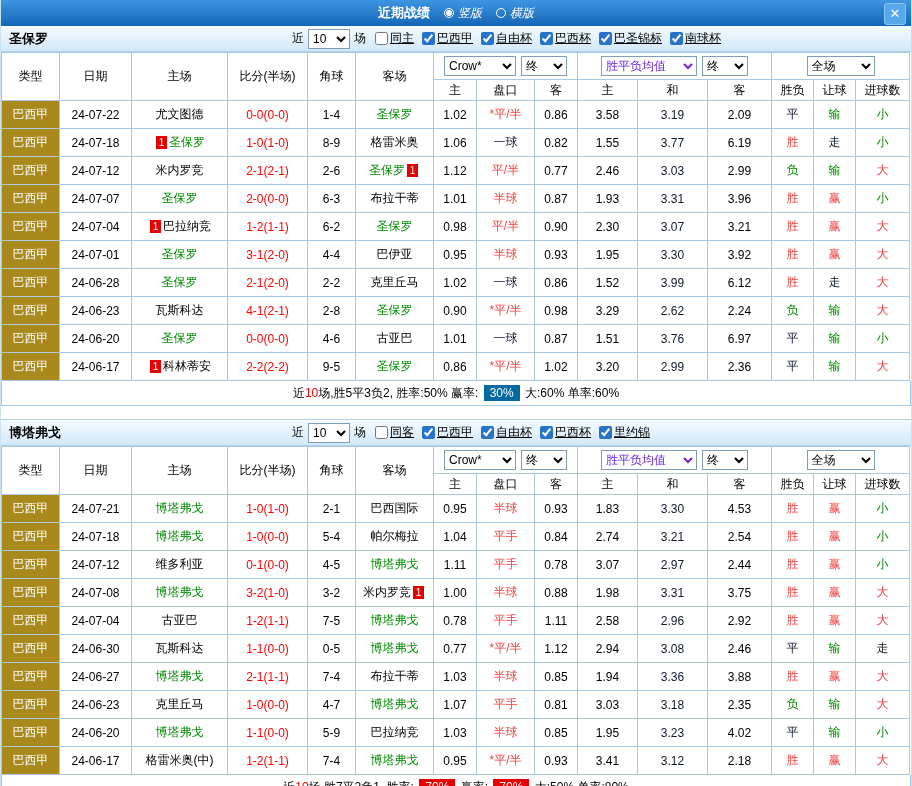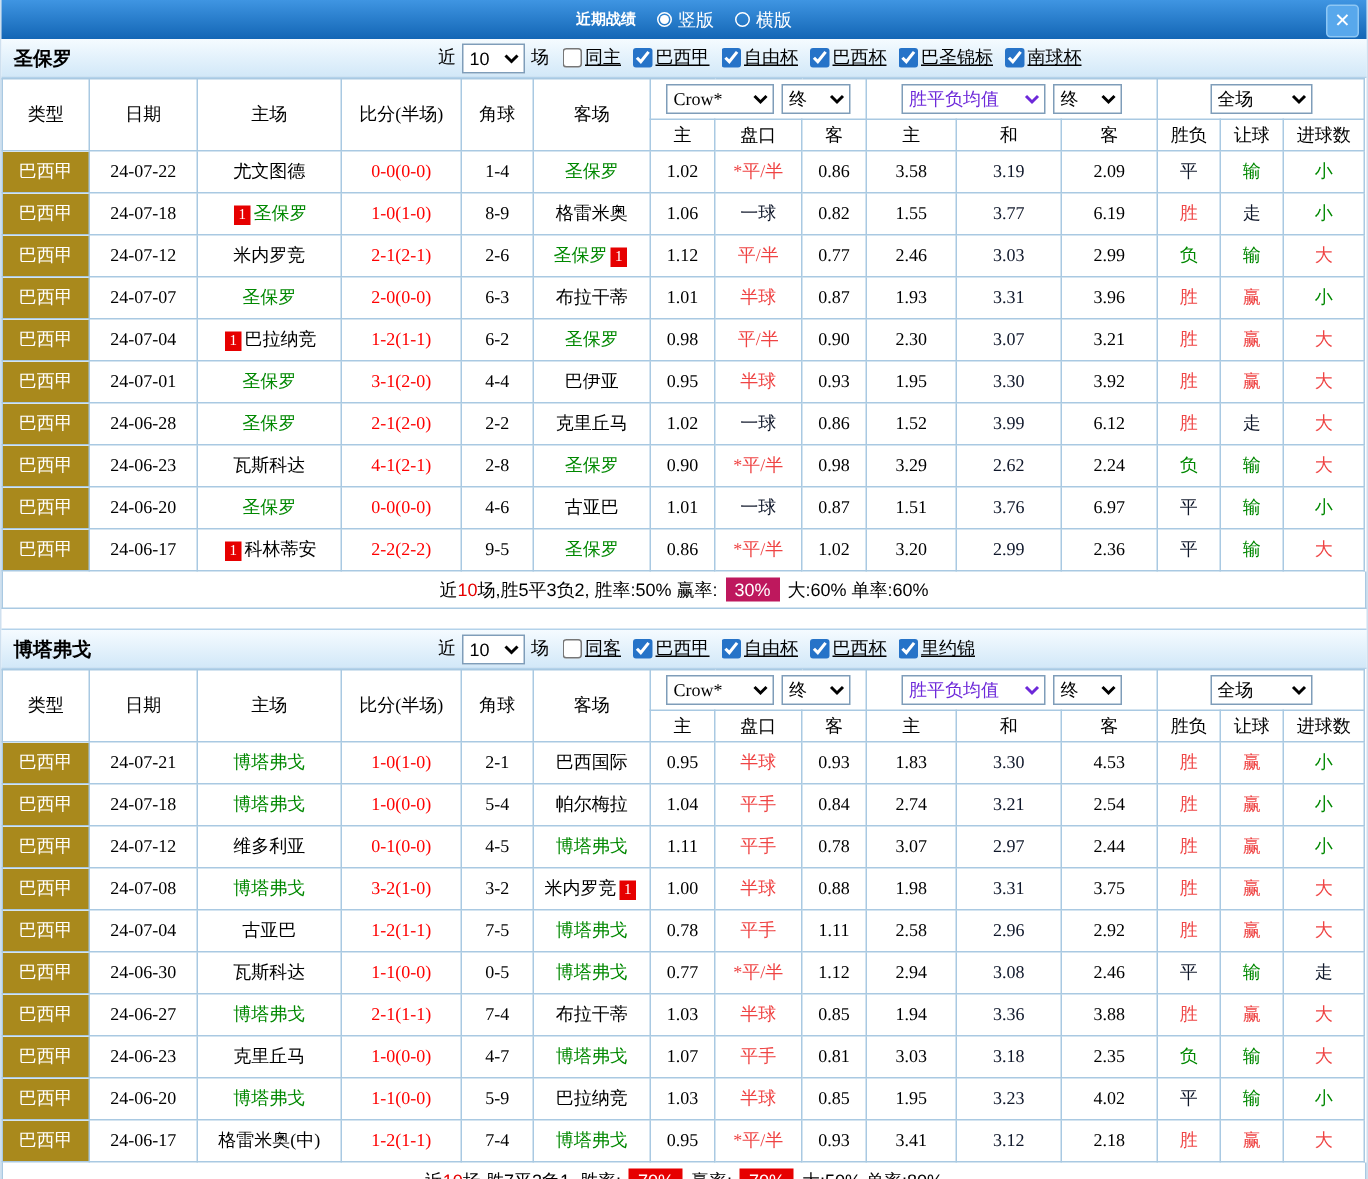--- a/index.html
+++ b/index.html
@@ -1,55 +1,55 @@
 <!DOCTYPE html>
 <html><head>
 <meta charset="utf-8">
 <style>
   html,body{margin:0;padding:0;}
   body{width:912px;background:#fff;font-family:"Liberation Sans","DejaVu Sans",sans-serif;font-size:12px;color:#000;}
   .app{width:912px;min-height:786px;display:flex;flex-direction:column;box-sizing:border-box;border-left:1px solid #cfe0ef;border-right:1px solid #cfe0ef;}
   .titlebar{height:26px;flex:0 0 26px;background:linear-gradient(#3f95e2,#1366b5);display:flex;align-items:center;justify-content:center;gap:14px;color:#fff;position:relative;}
-  .tb-title{font-weight:bold;font-size:10px;}
-  .radio{display:inline-flex;align-items:center;gap:4px;cursor:pointer;}
+  .tb-title{font-weight:bold;font-size:13px;}
+  .radio{display:inline-flex;align-items:center;gap:4px;cursor:pointer;font-style:italic;}
   .radio .dot{width:10px;height:10px;border:1px solid #fff;border-radius:50%;position:relative;box-sizing:border-box;display:inline-block;background:transparent;}
   .radio.checked .dot::after{content:"";position:absolute;left:1px;top:1px;right:1px;bottom:1px;background:#fff;border-radius:50%;}
   .close-btn{position:absolute;right:5px;top:3px;width:20px;height:20px;line-height:19px;text-align:center;background:#58a8ec;border:1px solid #8ec7f4;border-radius:3px;font-size:13px;cursor:pointer;}
   .section-bar{height:25px;background:linear-gradient(#f5fbff,#d2e8f8);border-bottom:1px solid #b3d2ea;display:flex;align-items:center;padding:0 8px;position:relative;}
   .section + .section{margin-top:13px;}
   .section + .section .section-bar{border-top:1px solid #b3d2ea;}
   .team-name{font-weight:bold;font-size:13px;}
   .filter{position:absolute;left:290px;display:flex;align-items:center;gap:3px;white-space:nowrap;}
   .flt-t{margin:0 1px;}
   .cb{display:inline-flex;align-items:center;gap:2px;margin-left:5px;cursor:pointer;text-decoration:underline;}
   .cb input{width:13px;height:13px;accent-color:#2673c8;margin:0;}
   select{font-size:12px;height:20px;border:1px solid #7f9db9;background:#fff;font-family:inherit;}
   .count-select{width:42px;}
   .src-select{width:72px;}
   .fin-select{width:46px;margin-left:5px;}
   .avg-select{width:96px;color:#6d28d9;}
   .full-select{width:68px;}
-  .data-table{border-collapse:collapse;width:812px;table-layout:fixed;font-family:Liberation Serif, serif;}
+  .data-table{border-collapse:collapse;width:812px;table-layout:fixed;}
   .data-table th,.data-table td{border:1px solid #a9c9e2;text-align:center;padding:0 2px;overflow:hidden;white-space:nowrap;font-weight:normal;}
   .main-th{height:26px;}
   .ctrl-th{height:26px;}
   .sub-th{height:20px;}
   .data-table td{height:27px;}
   .league-cell{background:#a9891c;color:#fff;}
   .score-cell{color:#ff0000;}
   .date-cell,.corner-cell,.odds-cell{color:#000;}
   .focus{color:#008800;}
   .c-red{color:#ef4444;}
   .c-green{color:#008800;}
   .c-blue{color:#0f172a;}
   .badge1{display:inline-block;min-width:11px;height:13px;line-height:13px;background:#e60000;color:#fff;font-size:10px;margin:0 2px;vertical-align:middle;}
   .table-footer{height:24px;border:1px solid #a9c9e2;border-top:none;display:flex;align-items:center;justify-content:center;}
   .seg{white-space:pre;}
   .seg-red{color:#e60000;}
-  .seg-green-badge{background:#be185d;color:#fff;padding:1px 6px;margin:0 2px;}
+  .seg-green-badge{background:#0369a1;color:#fff;padding:1px 6px;margin:0 2px;}
   .seg-red-badge{background:#e60000;color:#fff;padding:1px 6px;margin:0 2px;}
 </style>
 </head>
 <body>
 
 <div class="app">
   <div class="titlebar">
     <span class="tb-title">近期战绩</span>
     <span class="radio checked">
       <span class="dot"></span>

